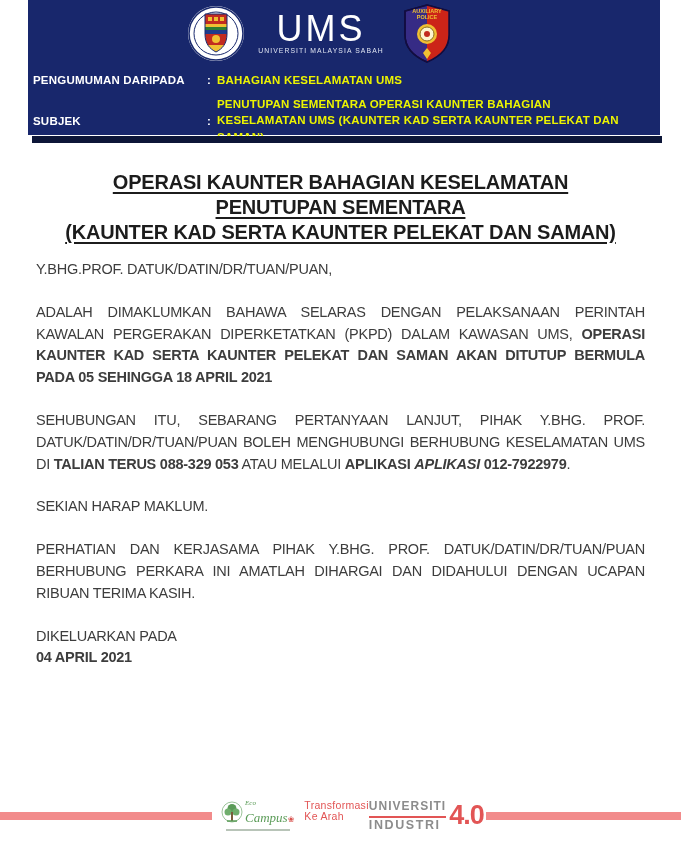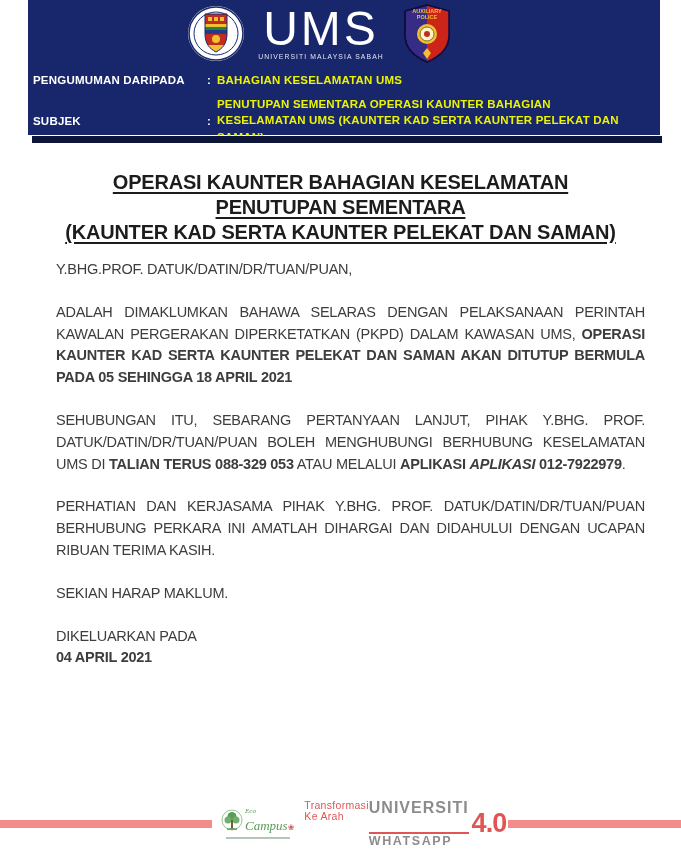--- a/index.html
+++ b/index.html
@@ -23,21 +23,21 @@
     position:absolute; left:32px; top:136px; width:630px; height:7px;
     background:var(--navy-shadow);
   }
   .logo-row{
     height:64px; display:flex; align-items:center; justify-content:center;
     gap:13px; padding-top:3px; transform:translateX(-24px);
   }
   .seal{flex:0 0 auto;}
   .wordmark{display:flex; flex-direction:column; align-items:center; line-height:1;}
   .wordmark .big{
-    color:#fff; font-size:48px; font-weight:400; letter-spacing:3px; line-height:0.92;
+    color:#fff; font-size:36px; font-weight:400; letter-spacing:3px; line-height:0.92;
   }
   .wordmark .small{
     color:#dfe4f2; font-size:6.8px; letter-spacing:1.1px; margin-top:3px; white-space:nowrap;
   }
   .badge{flex:0 0 auto; margin-left:4px;}
   
   .ann-rows{padding:8px 16px 0 5px;}
   .ann-row{display:flex; align-items:center; margin-bottom:7px;}
   .ann-label{
     flex:0 0 168px; color:#fff; font-weight:bold; font-size:11.5px; letter-spacing:.2px;
@@ -51,21 +51,21 @@
   .title{
     margin-top:170px; text-align:center; font-weight:bold; font-size:20px;
     color:var(--title-ink); line-height:25px; letter-spacing:-0.2px;
   }
   .title div{text-decoration:underline; text-underline-offset:3px;}
   
   .body-text{
     margin:14px 36px 0 36px; color:var(--body-ink); font-size:14.5px;
     line-height:21.8px; text-align:justify; letter-spacing:-0.25px;
   }
-  .body-text p{margin-bottom:21px;margin-left:20px;}
+  .body-text p{margin-bottom:21px;}
   .body-text .nospace{margin-bottom:0;}
   b{font-weight:bold;}
   .bi{font-weight:bold; font-style:italic;}
   
   .footer{
     position:absolute; left:0; top:800px; width:100%;
     display:flex; align-items:center; justify-content:flex-start;
   }
   .foot-line{height:8px; background:var(--salmon); flex:0 0 auto;}
   .foot-line.left{width:212px; margin-right:9px;}
@@ -84,22 +84,22 @@
   }
   .eco-star{color:#d9534f; font-size:8px; line-height:1;}
   .eco-bar{width:64px; height:2px; background:#b8c4b8; margin-top:3px;}
   .industry{display:flex; flex-direction:row; line-height:1;}
   .ind-tagline{
     color:var(--industry-red); font-size:10.5px; letter-spacing:.3px; margin-bottom:2px;
   }
   .ind-main{display:flex; align-items:center;}
   .ind-words{display:flex; flex-direction:column;}
   .ind-universiti{
-    color:var(--industry-gray); font-weight:bold; font-size:16px; letter-spacing:1px;
-    border-bottom:2px solid var(--industry-red); padding-bottom:16px;
+    color:var(--industry-gray); font-weight:bold; font-size:12px; letter-spacing:1px;
+    border-bottom:2px solid var(--industry-red); padding-bottom:4px;
   }
   .ind-industri{
     color:var(--industry-gray); font-weight:bold; font-size:12.5px; letter-spacing:1.6px;
     margin-top:1px;
   }
   .ind-version{
     color:var(--industry-red); font-weight:bold; font-size:27px; margin-left:3px; letter-spacing:-1px;
   }
 </style>
 </head>
@@ -173,22 +173,22 @@
   <div class="title">
     <div>OPERASI KAUNTER BAHAGIAN KESELAMATAN</div>
     <div>PENUTUPAN SEMENTARA</div>
     <div>(KAUNTER KAD SERTA KAUNTER PELEKAT DAN SAMAN)</div>
   </div>
 
   <div class="body-text">
     <p>Y.BHG.PROF. DATUK/DATIN/DR/TUAN/PUAN,</p>
     <p><span>ADALAH DIMAKLUMKAN BAHAWA SELARAS DENGAN PELAKSANAAN PERINTAH KAWALAN PERGERAKAN DIPERKETATKAN (PKPD) DALAM KAWASAN UMS, </span><b>OPERASI KAUNTER KAD SERTA KAUNTER PELEKAT DAN SAMAN AKAN DITUTUP BERMULA PADA 05 SEHINGGA 18 APRIL 2021</b></p>
     <p><span>SEHUBUNGAN ITU, SEBARANG PERTANYAAN LANJUT, PIHAK Y.BHG. PROF. DATUK/DATIN/DR/TUAN/PUAN BOLEH MENGHUBUNGI BERHUBUNG KESELAMATAN UMS DI </span><b>TALIAN TERUS 088-329 053</b><span> ATAU MELALUI </span><b>APLIKASI </b><span class="bi">APLIKASI</span><b> 012-7922979</b><span>.</span></p>
+    <p>SEKIAN HARAP MAKLUM.</p>
     <p>PERHATIAN DAN KERJASAMA PIHAK Y.BHG. PROF. DATUK/DATIN/DR/TUAN/PUAN BERHUBUNG PERKARA INI AMATLAH DIHARGAI DAN DIDAHULUI DENGAN UCAPAN RIBUAN TERIMA KASIH.</p>
-    <p>SEKIAN HARAP MAKLUM.</p>
     <p class="nospace">DIKELUARKAN PADA</p>
     <p><b>04 APRIL 2021</b></p>
   </div>
 
   <div class="footer">
     <div class="foot-line left"></div>
 
     <div class="eco">
       <div class="eco-top">
         <svg width="22" height="26" viewBox="0 0 22 26">
@@ -205,21 +205,21 @@
         </div>
       </div>
       <div class="eco-bar"></div>
     </div>
 
     <div class="industry">
       <div class="ind-tagline">Transformasi Ke Arah</div>
       <div class="ind-main">
         <div class="ind-words">
           <div class="ind-universiti">UNIVERSITI</div>
-          <div class="ind-industri">WHATSAPP</div>
+          <div class="ind-industri">INDUSTRI</div>
         </div>
         <div class="ind-version">4.0</div>
       </div>
     </div>
 
     <div class="foot-line right"></div>
   </div>
 
 </div>
 

